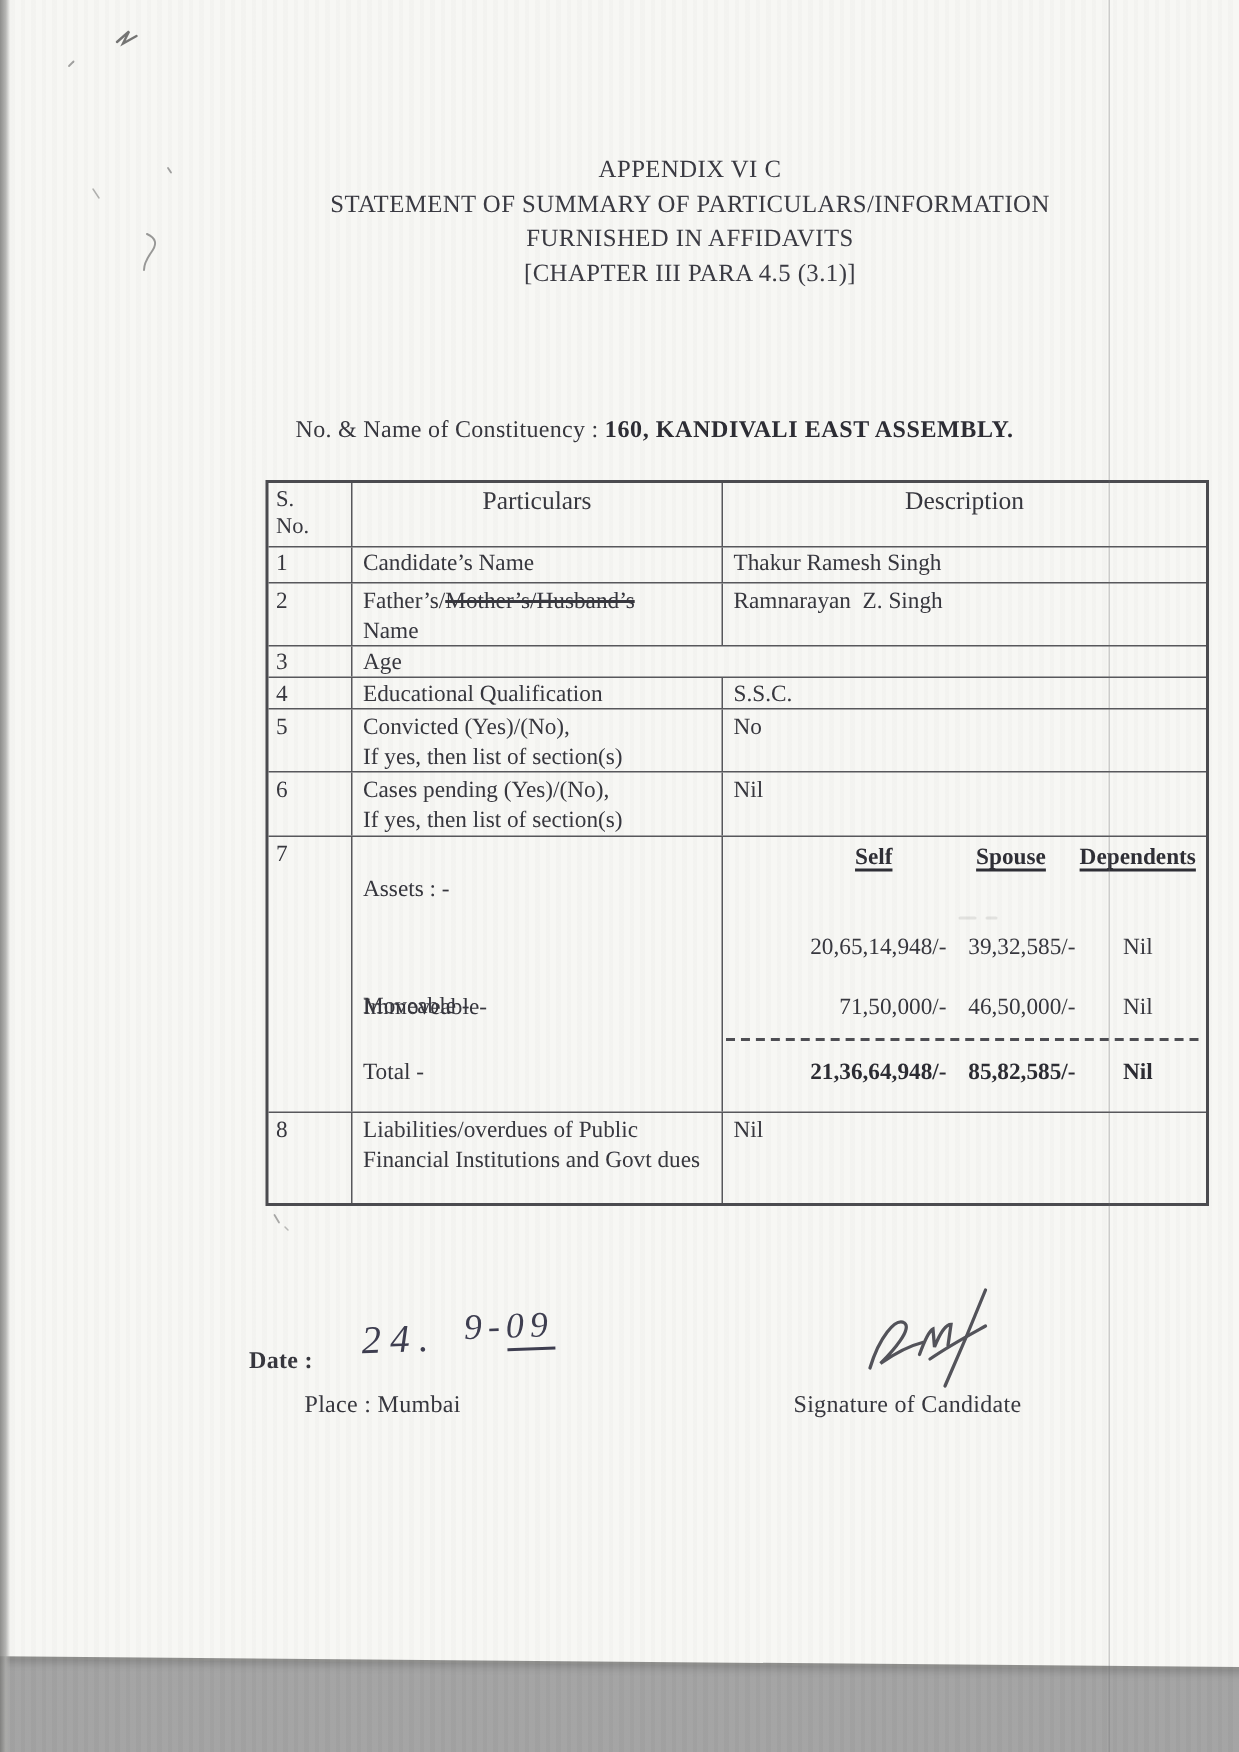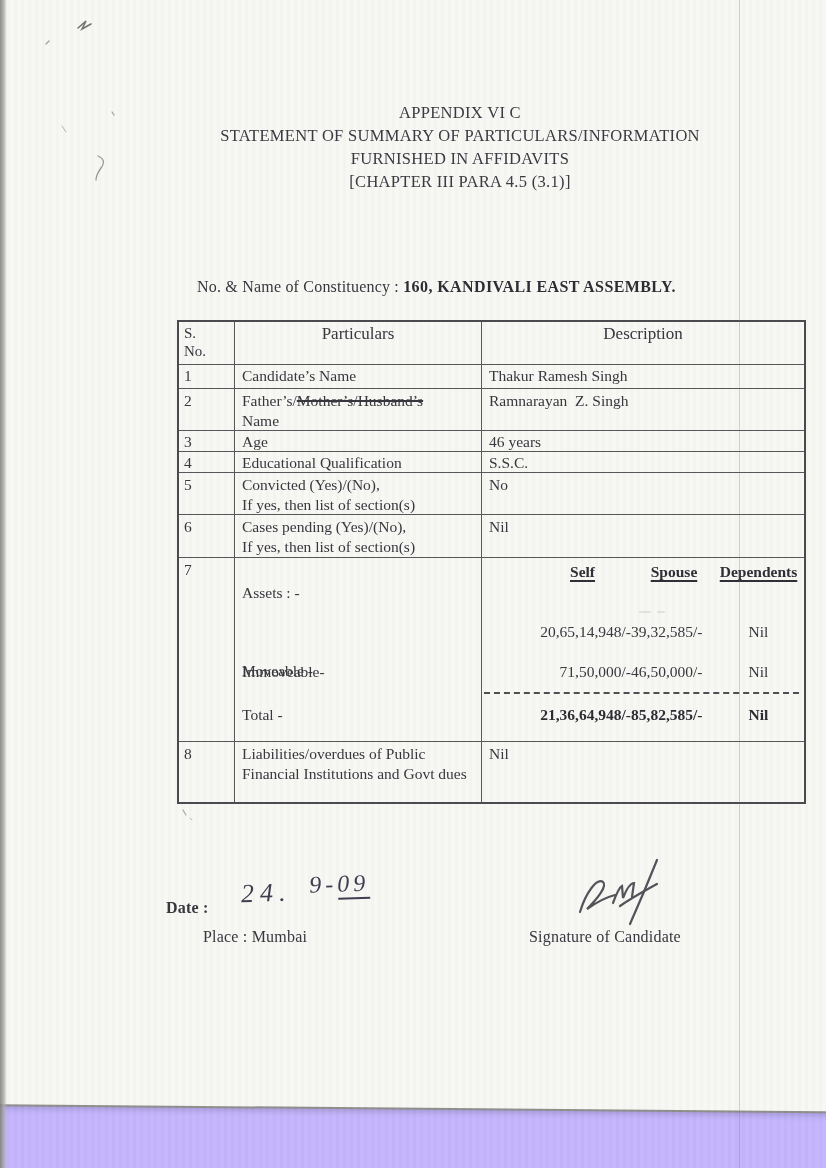--- a/index.html
+++ b/index.html
@@ -1,17 +1,17 @@
 <!DOCTYPE html>
 <html><head>
 <meta charset="utf-8">
 <style>
   html,body { margin:0; padding:0; }
   body { background:#b9b9b9; font-family:"Liberation Serif","DejaVu Serif",serif; }
-  .stage { position:relative; width:826px; height:1168px; margin:0 auto; background:#c4b5fd; overflow:hidden; }
+  .stage { position:relative; width:826px; height:1168px; margin:0 auto; background:#a3a3a3; overflow:hidden; }
 
   
   .paper { position:absolute; left:-12px; top:-14px; width:856px; height:1118px;
            background:#f7f7f4; transform:rotate(0.5deg); transform-origin:top left;
            box-shadow:0 2px 0 #8e8e8c, 0 4px 6px rgba(0,0,0,0.18); }
   .texture { position:absolute; inset:0; pointer-events:none;
              background:repeating-linear-gradient(90deg, rgba(0,0,0,0.015) 0 3px, rgba(255,255,255,0.02) 3px 7px); }
   .left-edge { position:absolute; left:0; top:0; width:7px; height:1168px; pointer-events:none;
                background:linear-gradient(to right,#7c7c7a,#ababa9 55%,rgba(200,200,200,0)); opacity:.85; }
   .fold-line { position:absolute; left:739px; top:0; width:1px; height:1168px;
@@ -38,21 +38,21 @@
   .rh3 .c, .rh4 .c, .rh1 .c { padding-top:1px; }
   .hdr-big { font-size:17px;text-align:center; }
   .hdr-sno { font-size:15px; line-height:18px; white-space:pre-line; }
   .strike { text-decoration:line-through; text-decoration-thickness:1.5px; }
 
   
   .rel { position:relative; padding:0 !important; }
   .ap { position:absolute; left:7px; right:4px; }
   .al { position:absolute; left:4px; right:4px; display:grid; grid-template-columns:97px 86px 1fr;margin-left:48px; }
   .al > span:nth-child(1) { text-align:right; }
-  .al > span:nth-child(2) { text-align:left; }
+  .al > span:nth-child(2) { text-align:right; }
   .al > span:nth-child(3) { text-align:center; }
   .al-head span { font-weight:bold; text-decoration:underline; text-decoration-thickness:1.5px; text-underline-offset:3px; color:#2f2f36; }
   .al-head > span:nth-child(1), .al-head > span:nth-child(2) { text-align:center; }
   .al-total span { font-weight:bold; color:#2c2c33; }
   .a-dash { position:absolute; left:2px; right:5px; border-top:2px dashed #4e4e53; height:0; }
 
   .footer-item { position:absolute; font-size:16px; letter-spacing:.2px; }
 
   
   .hw-date { position:absolute; left:241px; top:877px; transform:rotate(-2deg);
@@ -103,21 +103,20 @@
 
       <div class="t-row rh2">
         <div class="c">2</div>
         <div class="c"><span>Father’s/</span><span class="strike">Mother’s/Husband’s</span><br><span>Name</span></div>
         <div class="c pre">Ramnarayan  Z. Singh</div>
       </div>
 
       <div class="t-row rh3">
         <div class="c">3</div>
         <div class="c">Age</div>
-        <div class="c">46 years</div>
       </div>
 
       <div class="t-row rh4">
         <div class="c">4</div>
         <div class="c">Educational Qualification</div>
         <div class="c">S.S.C.</div>
       </div>
 
       <div class="t-row rh5">
         <div class="c">5</div>

